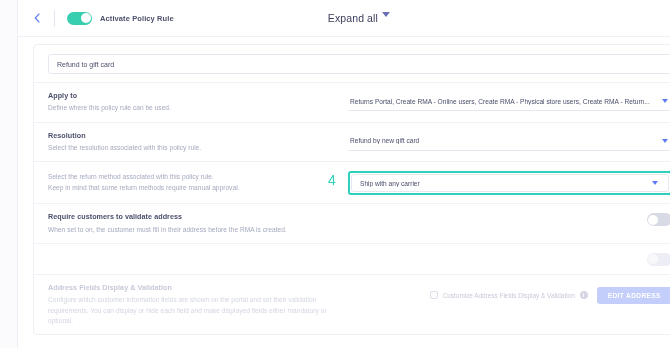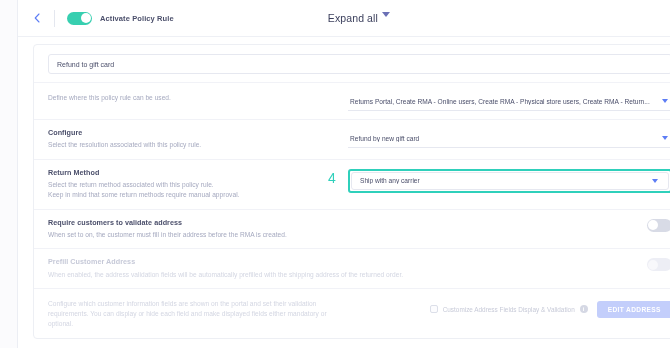--- a/index.html
+++ b/index.html
@@ -297,46 +297,46 @@
       <div class="row">
         <div class="row-right">
           <div class="text-input">
             <span>Refund to gift card</span>
           </div>
         </div>
       </div>
 
       <div class="row">
         <div class="row-left">
+          <div class="field-title">Apply to</div>
           <div class="field-desc">Define where this policy rule can be used.</div>
         </div>
         <div class="row-right">
           <div class="select">
             <span class="val">Returns Portal, Create RMA - Online users, Create RMA - Physical store users, Create RMA - Return...</span>
             <span class="sel-chev"></span>
           </div>
         </div>
       </div>
 
       <div class="row">
         <div class="row-left">
-          <div class="field-title">Configure</div>
+          <div class="field-title">Resolution</div>
           <div class="field-desc">Select the resolution associated with this policy rule.</div>
         </div>
         <div class="row-right">
           <div class="select">
             <span class="val">Refund by new gift card</span>
             <span class="sel-chev"></span>
           </div>
         </div>
       </div>
 
       <div class="row">
         <div class="row-left">
-          <div class="field-title">Return Method</div>
           <div class="field-desc">Select the return method associated with this policy rule.</div>
           <div class="field-desc" style="margin-top:0">Keep in mind that some return methods require manual approval.</div>
         </div>
         <span class="annot-num" style="left:294px; top:11px;">4</span>
         <div class="row-right">
           <div class="hl-box">
             <div class="select boxed">
               <span class="val">Ship with any carrier</span>
               <span class="sel-chev"></span>
             </div>
@@ -350,33 +350,30 @@
           <div class="field-desc">When set to on, the customer must fill in their address before the RMA is created.</div>
         </div>
         <div class="row-right">
           <div class="toggle off sw-right">
             <div class="knob"></div>
           </div>
         </div>
       </div>
 
       <div class="row dim">
-        <div class="row-left" style="width:430px;flex:0 0 430px">
-          <div class="field-title">Prefill Customer Address</div>
-          <div class="field-desc">When enabled, the address validation fields will be automatically prefilled with the shipping address of the returned order.</div>
-        </div>
         <div class="row-right">
           <div class="toggle off sw-right" style="background:#edeef5">
             <div class="knob" style="background:#f8f8fb"></div>
           </div>
         </div>
       </div>
 
       <div class="row dim">
         <div class="row-left" style="width:300px;flex:0 0 300px">
+          <div class="field-title">Address Fields Display &amp; Validation</div>
           <div class="field-desc">Configure which customer information fields are shown on the portal and set their validation requirements. You can display or hide each field and make displayed fields either mandatory or optional.</div>
         </div>
         <div class="row-right" style="justify-content:flex-end;padding-top:4px">
           <div class="checkbox-ico"></div>
           <span class="cb-label">Customize Address Fields Display &amp; Validation</span>
           <span class="info-ico">i</span>
           <button class="btn-edit">EDIT ADDRESS</button>
         </div>
       </div>
 

